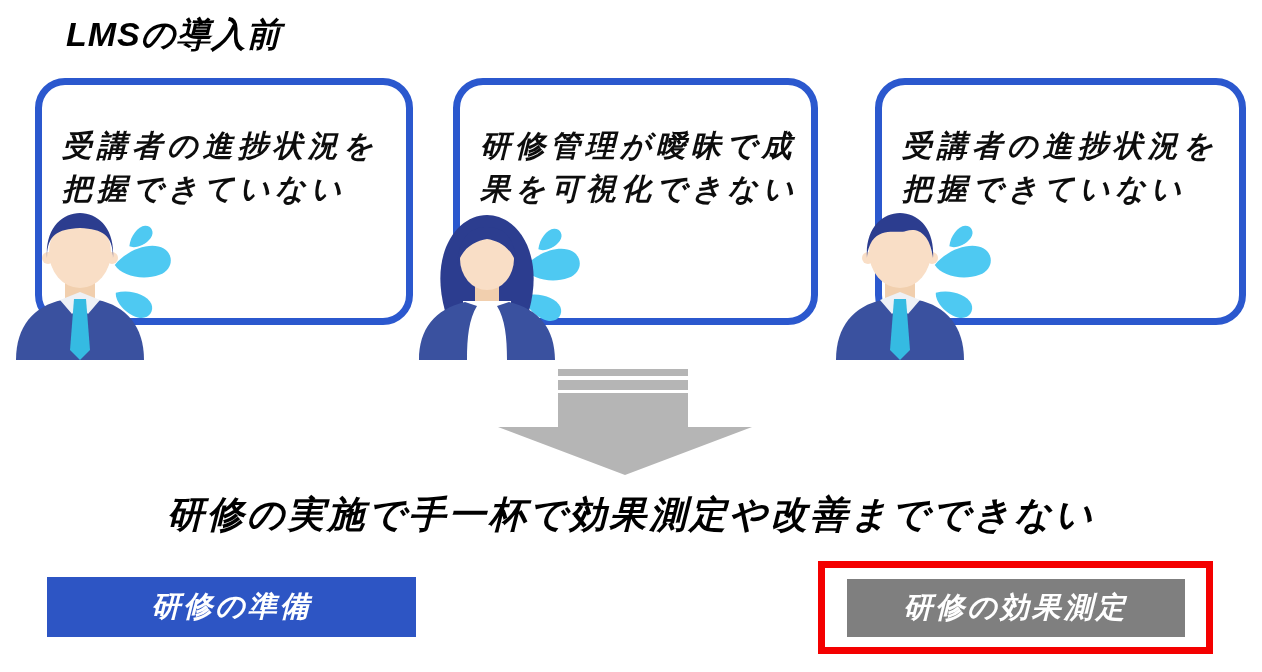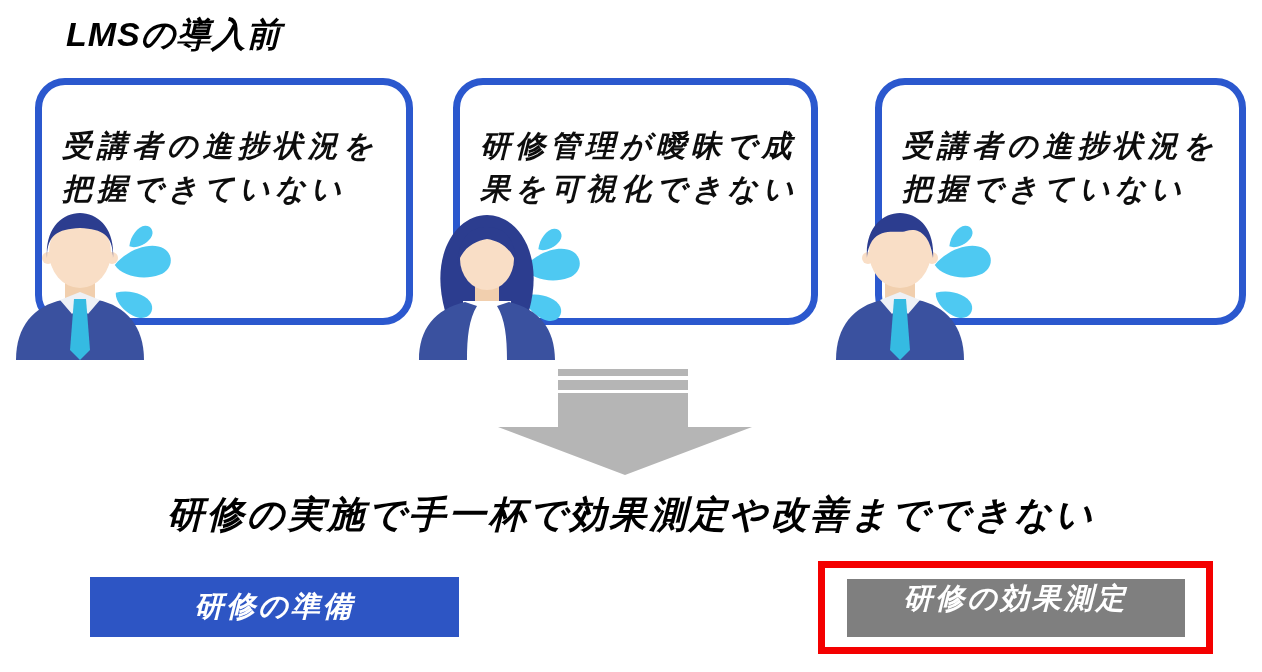--- a/index.html
+++ b/index.html
@@ -7,25 +7,25 @@
           font-family:"Liberation Sans","DejaVu Sans",sans-serif;font-style:italic;}
   .title{position:absolute;left:66px;top:12px;font-size:34px;font-weight:bold;color:#000;letter-spacing:1px;white-space:nowrap;}
   .bubble{position:absolute;background:#fff;border:7px solid #2b58ce;border-radius:30px;box-sizing:border-box;}
   .bubble-text{padding:40px 6px 0 20px;font-size:30px;font-weight:bold;line-height:1.42;
                letter-spacing:5px;color:#0d0d0d;word-break:break-all;}
   .avatar{position:absolute;z-index:2;}
   .arrow{position:absolute;}
   .summary{position:absolute;top:490px;left:0;width:100%;text-align:center;font-size:37px;
            font-weight:bold;letter-spacing:3px;color:#000000;white-space:nowrap;}
   .step{position:absolute;height:60px;display:flex;align-items:center;justify-content:center;
-        font-size:29px;font-weight:bold;color:#fff;letter-spacing:3px;margin-left:43px;}
+        font-size:29px;font-weight:bold;color:#fff;letter-spacing:3px;}
   .step-blue{background:#2d55c4;}
   .highlight{position:absolute;left:818px;top:561px;width:395px;height:93px;border:7px solid #f40000;
              box-sizing:border-box;background:#fff;display:flex;align-items:center;justify-content:center;}
-  .step-gray{background:#7f7f7f;width:338px;height:58px;display:flex;align-items:flex-start;justify-content:center;
+  .step-gray{background:#7f7f7f;width:338px;height:58px;display:flex;align-items:center;justify-content:center;
              font-size:29px;font-weight:bold;color:#fff;letter-spacing:3px;}
 </style>
 </head>
 <body>
 
 <div class="canvas">
 
   <div class="title">LMSの導入前</div>
 
   <div class="bubble" style="left:35px;top:78px;width:378px;height:247px">

